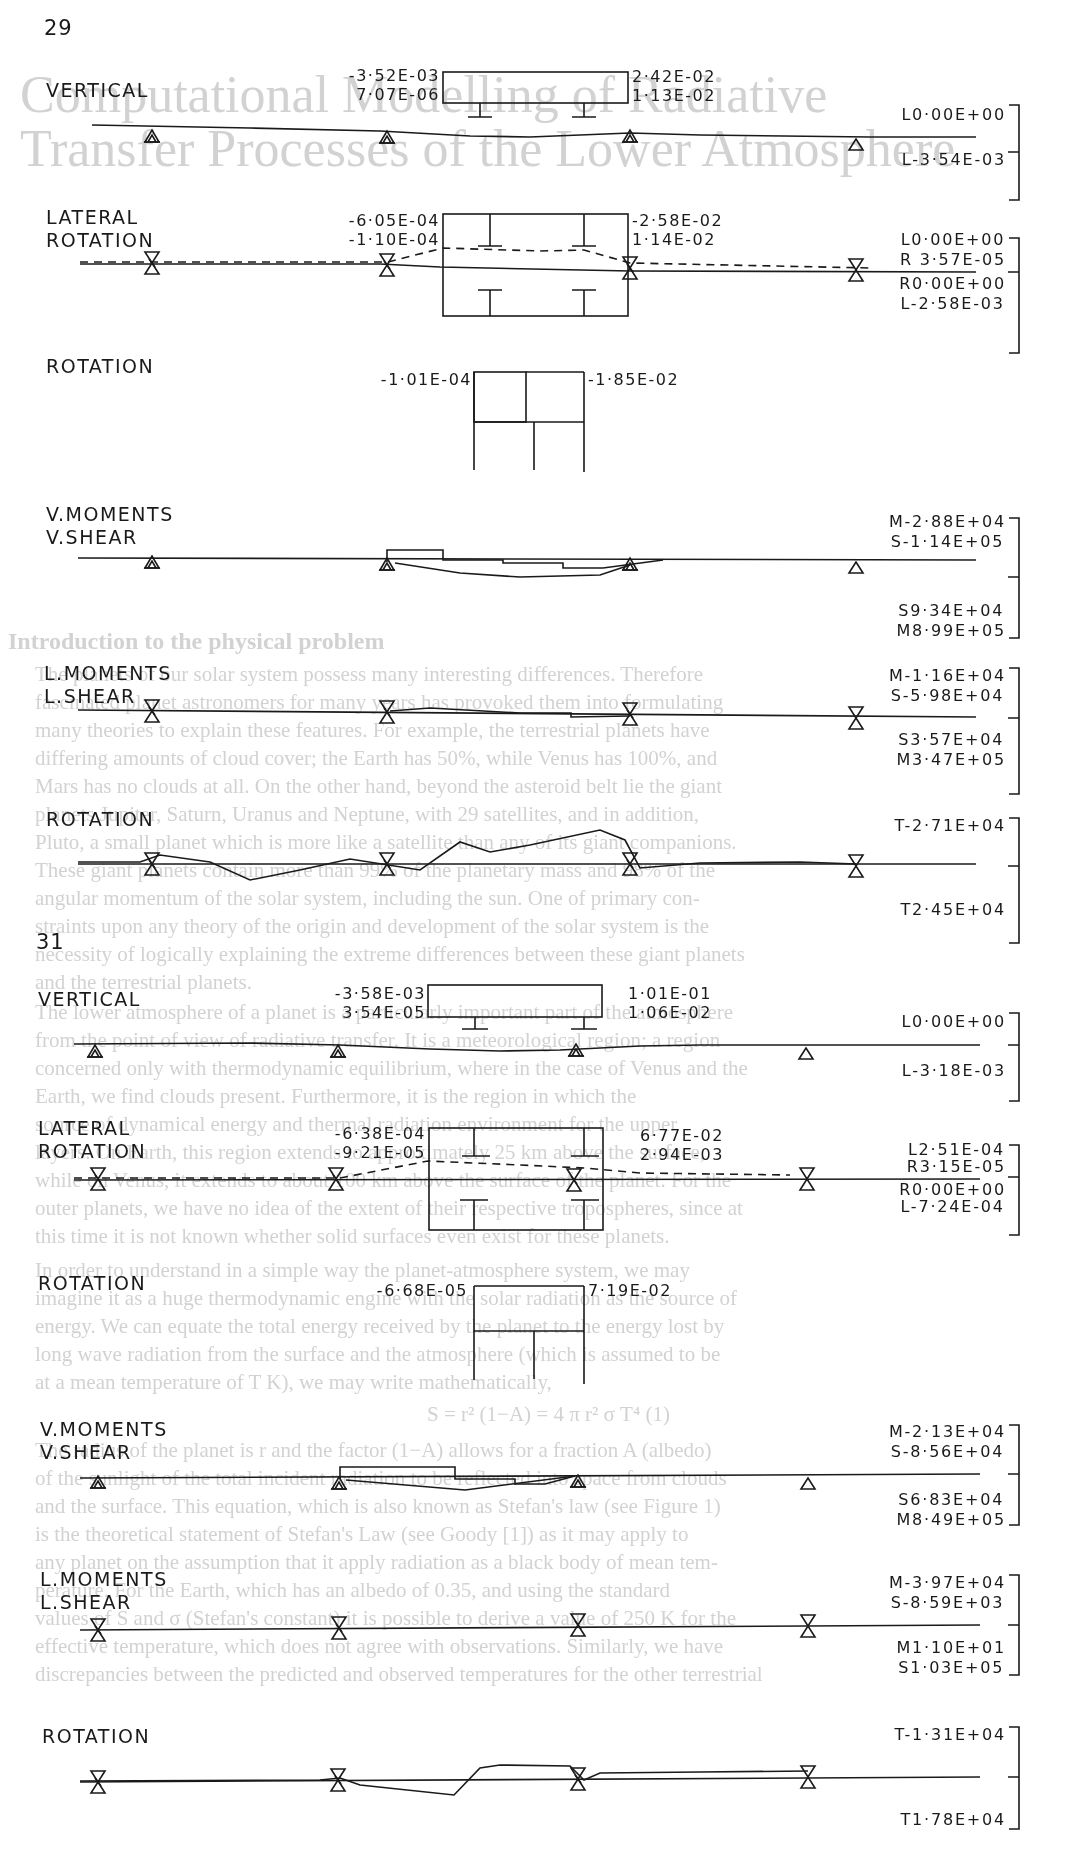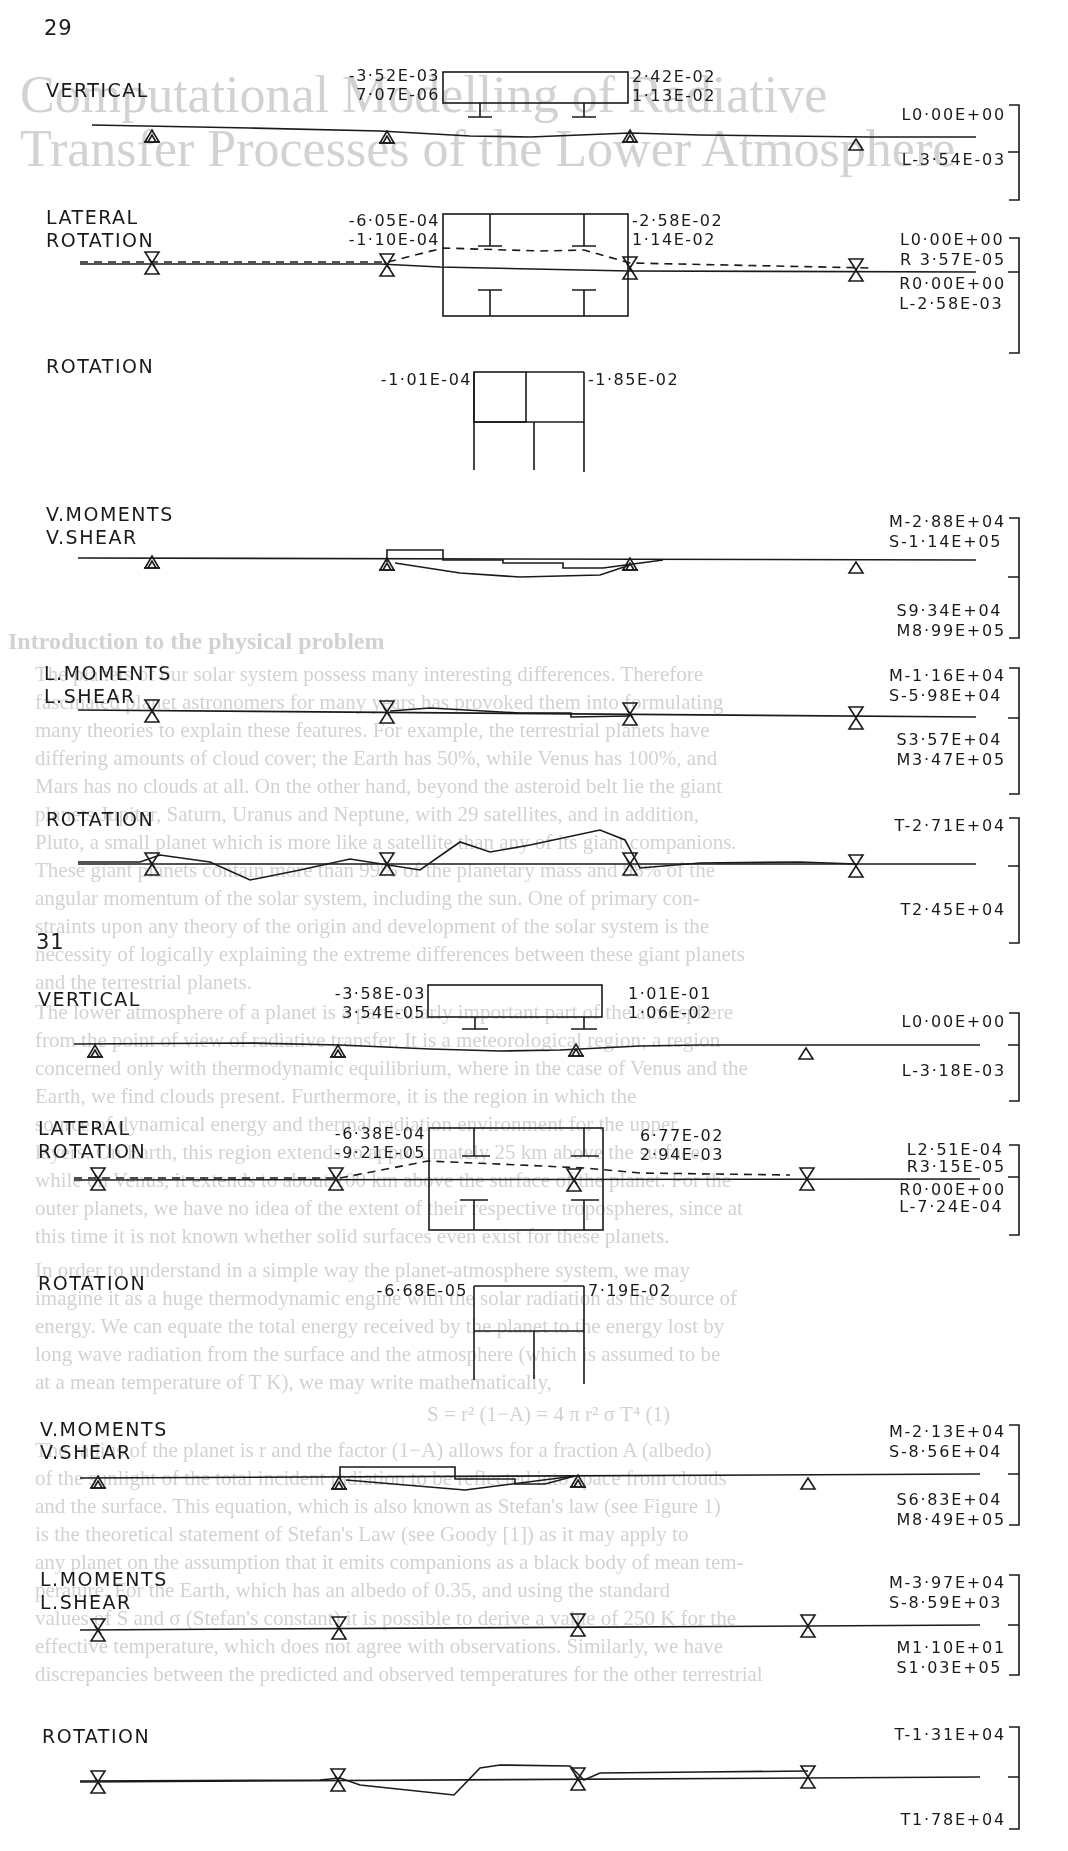--- a/index.html
+++ b/index.html
@@ -8,21 +8,21 @@
   
   .ghost { position: absolute; color: #d2d2d2; font-family: "Liberation Serif", serif;
            white-space: nowrap; pointer-events: none; }
   .ghost-title { font-size: 52px; left: 20px; line-height: 54px; }
   .ghost-head { font-size: 24px; font-weight: bold; left: 8px; }
   .ghost-line { font-size: 21px; left: 8px; margin-left: 27px; }
   .pg { position: absolute; font-size: 21px; letter-spacing: 1px; }
   .lbl { position: absolute; font-size: 19px; letter-spacing: 1.5px; line-height: 23px; white-space: pre; }
   .val { position: absolute; font-size: 16px; letter-spacing: 1.5px; line-height: 19px; text-align: right; white-space: pre; }
   .valL { position: absolute; font-size: 16px; letter-spacing: 1.5px; line-height: 19px; white-space: pre; }
-  .rbox { position: absolute; font-size: 16px; letter-spacing: 1.8px; line-height: 20px; text-align: left; white-space: pre; }
+  .rbox { position: absolute; font-size: 16px; letter-spacing: 1.8px; line-height: 20px; text-align: center; white-space: pre; }
   svg.diag { position: absolute; left: 0; top: 0; }
 </style>
 </head>
 <body>
 
 <div>
   <div class="ghost ghost-title" style="top:68px;">Computational Modelling of Radiative</div>
   <div class="ghost ghost-title" style="top:122px;">Transfer Processes of the Lower Atmosphere</div>
   <div class="ghost ghost-head" style="top:628px;">Introduction to the physical problem</div>
   <div class="ghost ghost-line" style="top:662px;">The planets of our solar system possess many interesting differences. Therefore</div>
@@ -49,21 +49,21 @@
   <div class="ghost ghost-line" style="top:1258px;">In order to understand in a simple way the planet-atmosphere system, we may</div>
   <div class="ghost ghost-line" style="top:1286px;">imagine it as a huge thermodynamic engine with the solar radiation as the source of</div>
   <div class="ghost ghost-line" style="top:1314px;">energy. We can equate the total energy received by the planet to the energy lost by</div>
   <div class="ghost ghost-line" style="top:1342px;">long wave radiation from the surface and the atmosphere (which is assumed to be</div>
   <div class="ghost ghost-line" style="top:1370px;">at a mean temperature of T K), we may write mathematically,</div>
   <div class="ghost ghost-line" style="top:1402px; left:400px;">S = r² (1−A) = 4 π r² σ T⁴     (1)</div>
   <div class="ghost ghost-line" style="top:1438px;">The radius of the planet is r and the factor (1−A) allows for a fraction A (albedo)</div>
   <div class="ghost ghost-line" style="top:1466px;">of the sunlight of the total incident radiation to be reflected into space from clouds</div>
   <div class="ghost ghost-line" style="top:1494px;">and the surface. This equation, which is also known as Stefan's law (see Figure 1)</div>
   <div class="ghost ghost-line" style="top:1522px;">is the theoretical statement of Stefan's Law (see Goody [1]) as it may apply to</div>
-  <div class="ghost ghost-line" style="top:1550px;">any planet on the assumption that it emits companions as a black body of mean tem-</div>
+  <div class="ghost ghost-line" style="top:1550px;">any planet on the assumption that it apply radiation as a black body of mean tem-</div>
   <div class="ghost ghost-line" style="top:1578px;">perature. For the Earth, which has an albedo of 0.35, and using the standard</div>
   <div class="ghost ghost-line" style="top:1606px;">values of S and σ (Stefan's constant) it is possible to derive a value of 250 K for the</div>
   <div class="ghost ghost-line" style="top:1634px;">effective temperature, which does not agree with observations. Similarly, we have</div>
   <div class="ghost ghost-line" style="top:1662px;">discrepancies between the predicted and observed temperatures for the other terrestrial</div>
 </div>
 
 <svg class="diag" width="1068" height="1851" viewBox="0 0 1068 1851" fill="none" stroke="#1a1a1a" stroke-width="1.6">
   <defs>
     <g id="pin">
         <path d="M-7,8 L0,-4 L7,8 Z M-4,8 L0,1 L4,8"></path>

